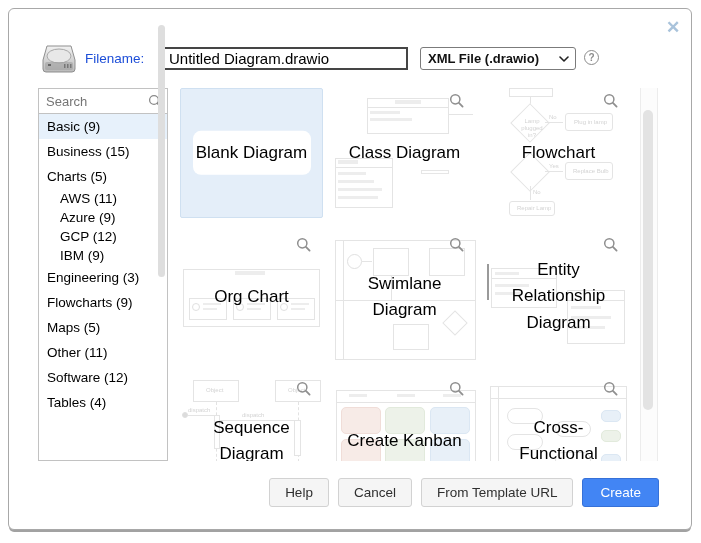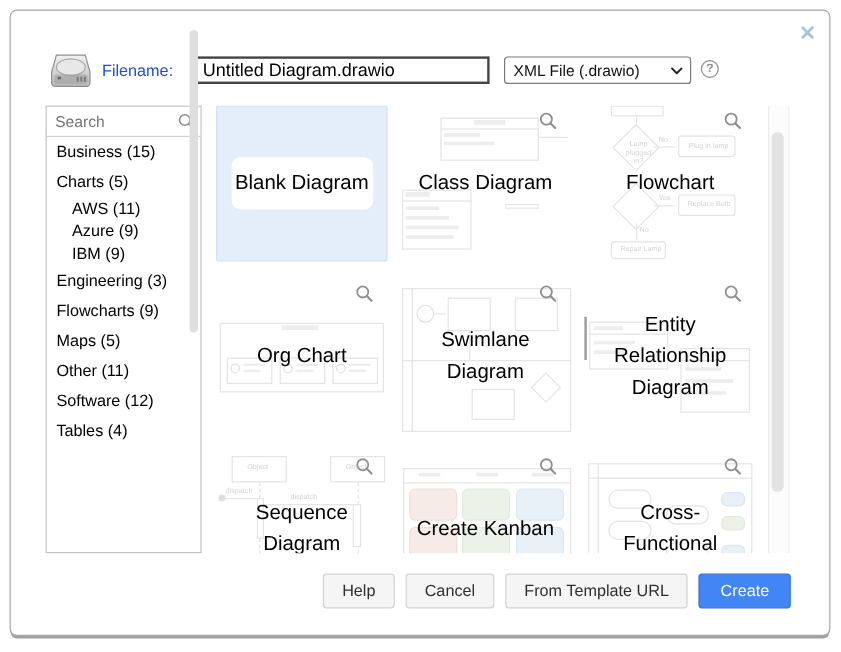--- a/index.html
+++ b/index.html
@@ -14,21 +14,21 @@
   .close-x { position:absolute; left:663px; top:18px; width:20px; height:20px;
     color:#a9c3db; font-size:17px; font-weight:bold; text-align:center; line-height:20px; cursor:pointer; }
 
   
   .drive-icon { position:absolute; left:42px; top:44px; }
   .filename-label { position:absolute; left:85px; top:51px; font-size:13.5px; color:#1d4ed8; }
   .filename-input { position:absolute; left:163px; top:47px; width:245px; height:23px;
     border:2px solid #454545; font-size:15px; padding:0 4px; font-family:"Liberation Sans", sans-serif; border-radius:0; }
   .filetype-select { position:absolute; left:420px; top:47px; width:156px; height:23px;
     border:1px solid #7b7b7b; border-radius:3px; background:#fff; font-size:13px; color:#111;
-    display:flex; align-items:center; padding:0 22px 0 7px; cursor:pointer; }
+    display:flex; align-items:center; padding:0 22px 0 7px; cursor:pointer;font-weight:bold; }
   .filetype-select svg { position:absolute; right:6px; top:7px; }
   .help-badge { position:absolute; left:584px; top:50px; width:15px; height:15px; border:1.4px solid #8b8b8b;
     border-radius:50%; color:#8b8b8b; font-size:10px; font-weight:bold; text-align:center; line-height:13px; cursor:pointer; }
 
   
   .sidebar { position:absolute; left:38px; top:88px; width:130px; height:373px;
     border:1px solid #c2c2c2; background:#fff; overflow:hidden; }
   .search-row { position:relative; height:25px; border-bottom:1px solid #c2c2c2; }
   .search-input { width:100%; height:100%; border:0; outline:none; font-size:13px; padding:0 22px 0 7px;
     font-family:"Liberation Sans", sans-serif; color:#b91c1c; }
@@ -115,24 +115,26 @@
 
   <div class="sidebar">
     <div class="search-row">
       <input class="search-input" type="text" placeholder="Search" style="">
       <svg width="14" height="14" viewBox="0 0 14 14">
         <circle cx="6" cy="6" r="4.4" fill="none" stroke="#8a8a8a" stroke-width="1.3"></circle>
         <line x1="9.4" y1="9.4" x2="13" y2="13" stroke="#8a8a8a" stroke-width="1.5" stroke-linecap="round"></line>
       </svg>
     </div>
     <div class="side-list">
+      <div class="side-item selected"><span>Basic (9)</span></div>
       <div class="side-item"><span>Business (15)</span></div>
       <div class="side-item"><span>Charts (5)</span></div>
       <div class="side-item sub"><span>AWS (11)</span></div>
       <div class="side-item sub"><span>Azure (9)</span></div>
+      <div class="side-item sub"><span>GCP (12)</span></div>
       <div class="side-item sub"><span>IBM (9)</span></div>
       <div class="side-item"><span>Engineering (3)</span></div>
       <div class="side-item"><span>Flowcharts (9)</span></div>
       <div class="side-item"><span>Maps (5)</span></div>
       <div class="side-item"><span>Other (11)</span></div>
       <div class="side-item"><span>Software (12)</span></div>
       <div class="side-item"><span>Tables (4)</span></div>
     </div>
   </div>
   <div class="side-scroll"></div>

